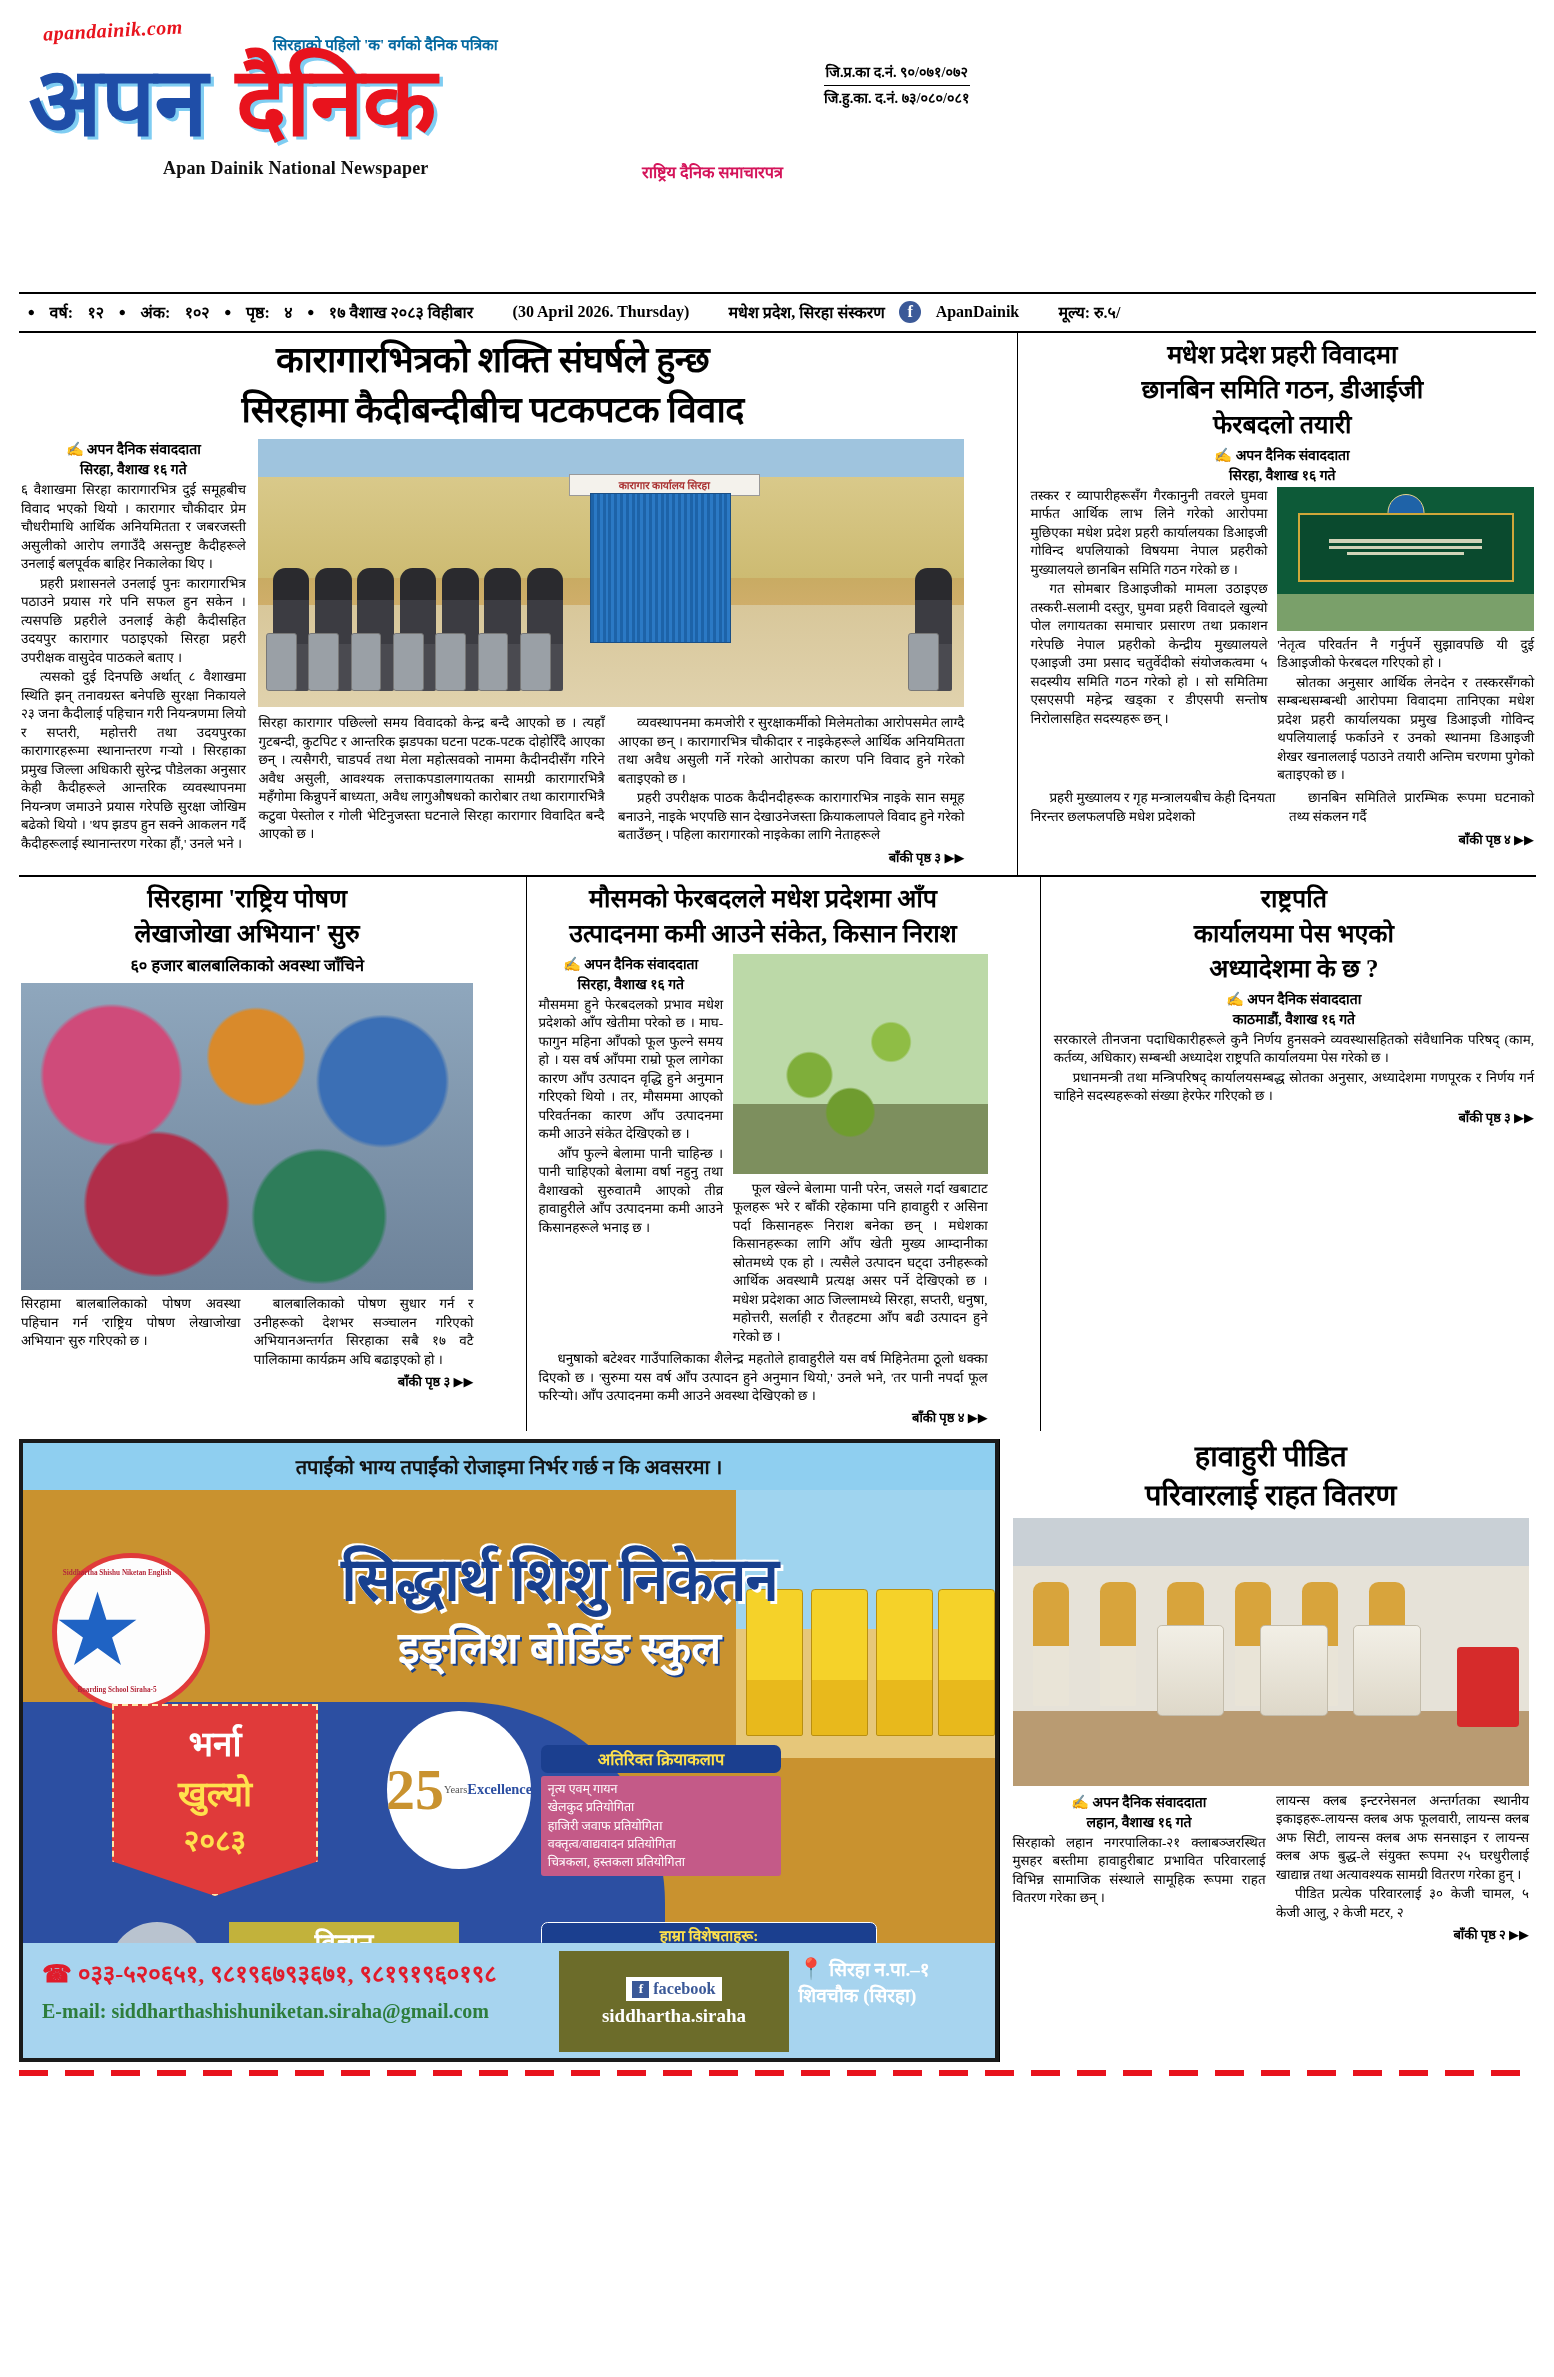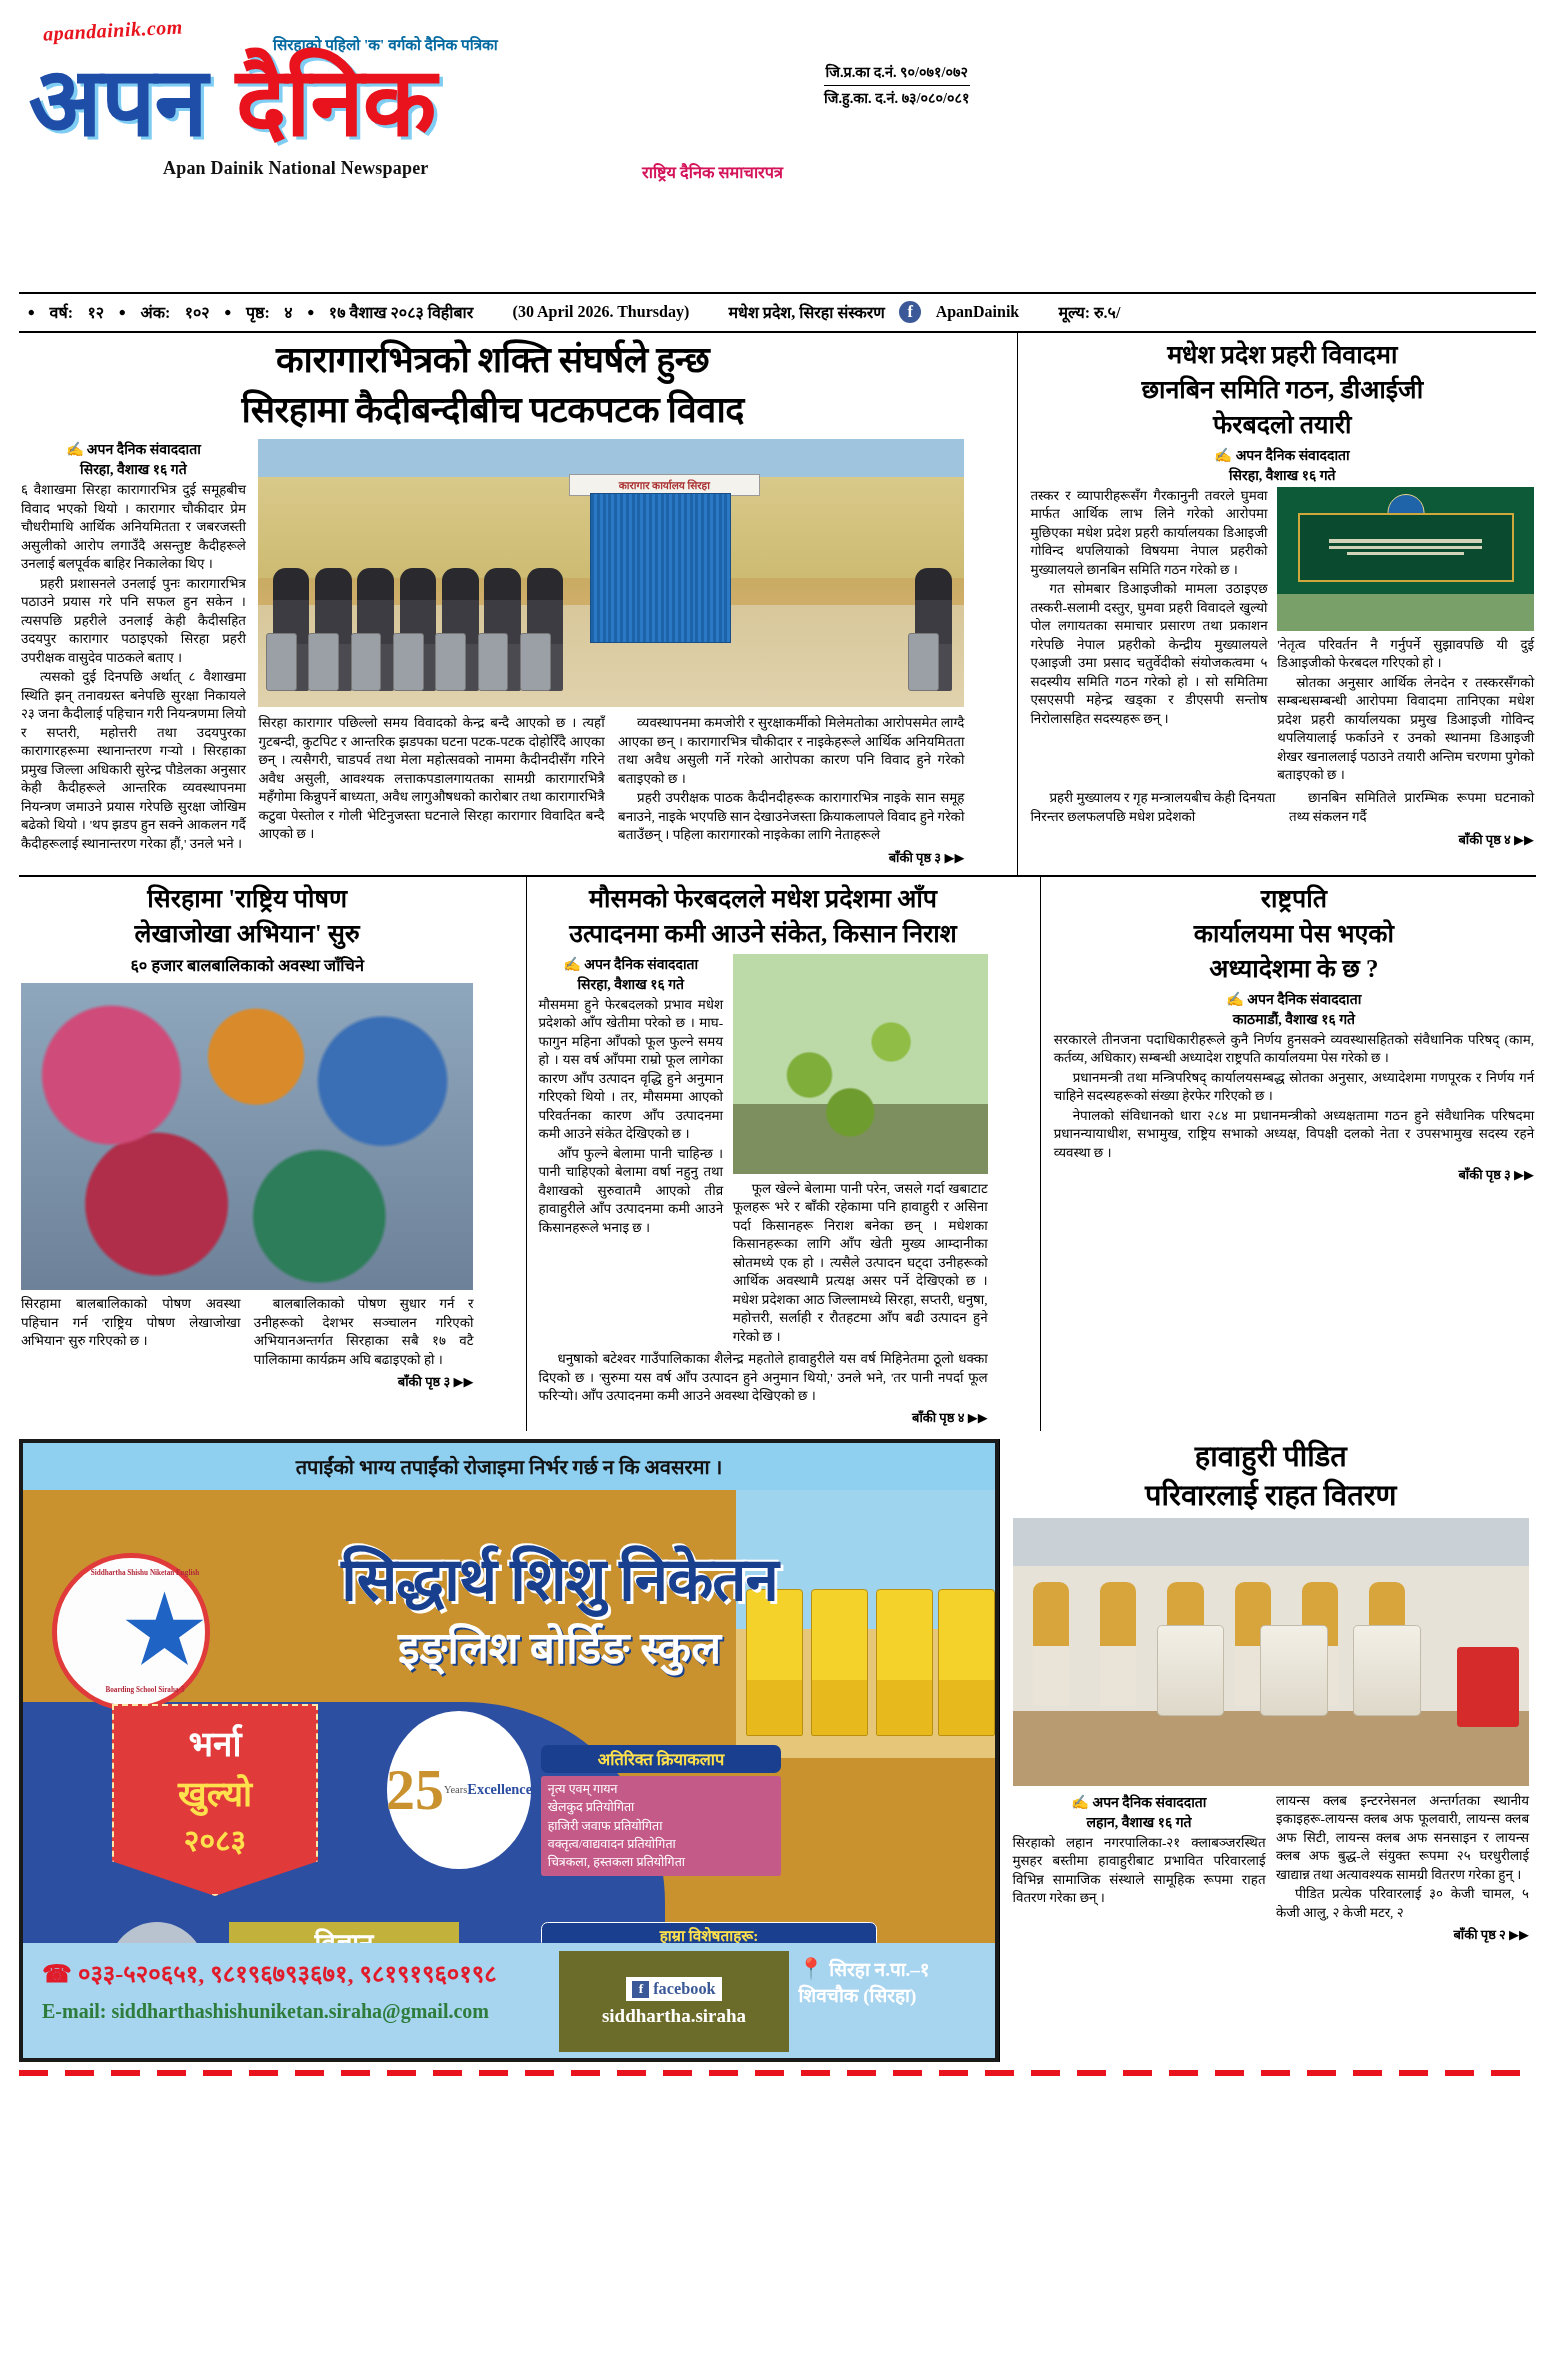--- a/index.html
+++ b/index.html
@@ -190,21 +190,21 @@
   .ad-gold {
     position:absolute; top:47px; left:0; right:0; height:268px; background:#c9922f;
   }
   .ad-blue-blob {
     position:absolute; left:0; top:259px; width:642px; height:316px;
     background:#2c4fa2; border-top-right-radius:201px;
   }
   .ad-logo {
     position:absolute; left:29px; top:110px; width:158px; height:158px;
     border-radius:50%; background:#fdfdfd; border:5.8px solid #e03a3a;
-    display:flex; align-items:center; justify-content:flex-end;
+    display:flex; align-items:center; justify-content:flex-start;
   }
   .ad-logo .star {
     width:81px; height:81px; background:#1f63c4;
     clip-path: polygon(50% 0%,61% 35%,98% 35%,68% 57%,79% 91%,50% 70%,21% 91%,32% 57%,2% 35%,39% 35%);
   }
   .ad-logo .ring-txt {
     position:absolute; font-size:9.6px; font-weight:bold; color:#b4283a;
   }
   .ad-logo .ring-top { top:11.5px; }
   .ad-logo .ring-bot { bottom:11.5px; }
@@ -489,21 +489,20 @@
       <h2 class="head2">अध्यादेशमा के छ ?</h2>
 
       <div class="byline">
         <span class="pen">✍</span><span class="name">अपन दैनिक संवाददाता</span>
         <span class="place">काठमाडौं, वैशाख १६ गते</span>
       </div>
 
       <div class="body-txt" style="margin-top:2.9px;">
         <p class="noind">सरकारले तीनजना पदाधिकारीहरूले कुनै निर्णय हुनसक्ने व्यवस्थासहितको संवैधानिक परिषद् (काम, कर्तव्य, अधिकार) सम्बन्धी अध्यादेश राष्ट्रपति कार्यालयमा पेस गरेको छ ।</p>
         <p>प्रधानमन्त्री तथा मन्त्रिपरिषद् कार्यालयसम्बद्ध स्रोतका अनुसार, अध्यादेशमा गणपूरक र निर्णय गर्न चाहिने सदस्यहरूको संख्या हेरफेर गरिएको छ ।</p>
-        <p>नेपालको संविधानको धारा २८४ मा प्रधानमन्त्रीको अध्यक्षतामा गठन हुने संवैधानिक परिषदमा प्रधान‍न्यायाधीश, सभामुख, राष्ट्रिय सभाको अध्यक्ष, विपक्षी दलको नेता र उपसभामुख सदस्य रहने व्यवस्था छ ।</p>
       </div>
       <div class="cont">बाँकी पृष्ठ ३ ▶▶</div>
     </div>
   </div>
 
   <div class="ad-wrap" style="margin-top:7.7px;">
 
     <div style="width:980px; padding-right:10.5px;">
       <div class="ad">
         <div class="ad-topbar">तपाईंको भाग्य तपाईंको रोजाइमा निर्भर गर्छ न कि अवसरमा ।</div>

